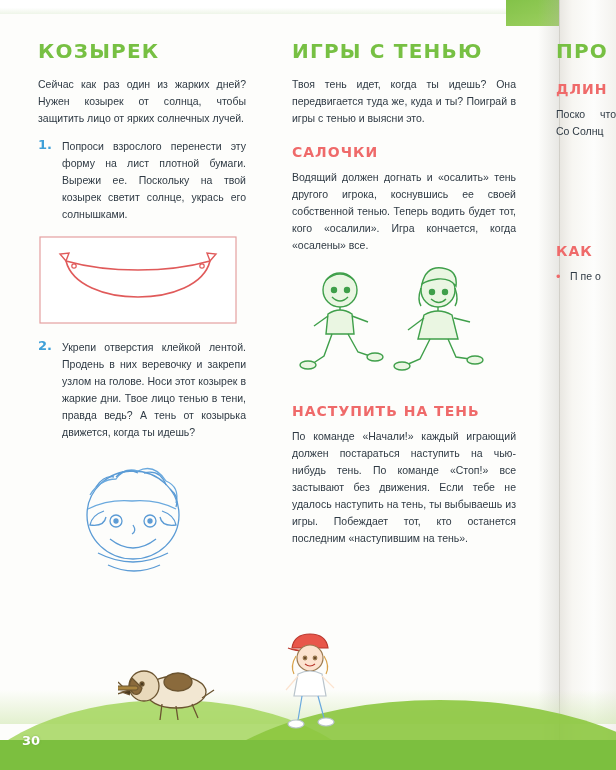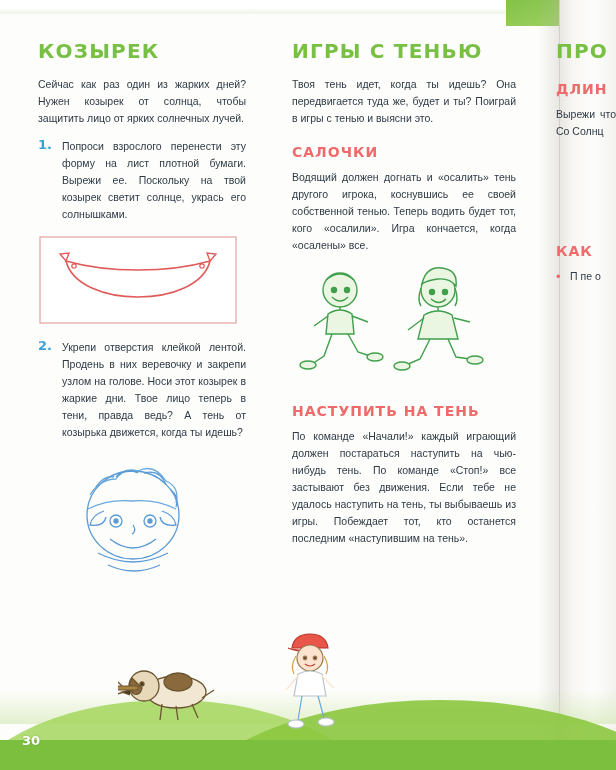--- a/index.html
+++ b/index.html
@@ -242,21 +242,21 @@
         <path d="M28 26 l -6 -7 l 9 -1 z" fill="none" stroke="#e05a5a" stroke-width="1.4"></path>
         <path d="M172 26 l 6 -7 l -9 -1 z" fill="none" stroke="#e05a5a" stroke-width="1.4"></path>
         <circle cx="36" cy="31" r="2.2" fill="none" stroke="#e05a5a" stroke-width="1.2"></circle>
         <circle cx="164" cy="31" r="2.2" fill="none" stroke="#e05a5a" stroke-width="1.2"></circle>
       </svg>
     </div>
 
     <ol class="steps">
       <li>
         <span class="num">2.</span>
-        <span class="txt">Укрепи отверстия клейкой лентой. Продень в них веревочку и закрепи узлом на голове. Носи этот козырек в жаркие дни. Твое лицо теперь в тени, правда ведь? А тень от козырька движется, когда ты идешь?</span>
+        <span class="txt">Укрепи отверстия клейкой лентой. Продень в них веревочку и закрепи узлом на голове. Носи этот козырек в жаркие дни. Твое лицо тенью в тени, правда ведь? А тень от козырька движется, когда ты идешь?</span>
       </li>
     </ol>
 
     <div class="figure">
       <svg class="svg-fig" width="200" height="130" viewBox="0 0 200 130">
         <g stroke="#5b9bd5" stroke-width="1.3" fill="none">
           <ellipse cx="95" cy="62" rx="46" ry="44"></ellipse>
           <path d="M52 42 q 10 -16 26 -16 q 8 -12 22 -8 q 16 -8 28 10 q 14 6 10 22" stroke="#6aa9de"></path>
           <path d="M58 34 q 8 -12 18 -10 M78 24 q 10 -10 22 -4 M106 20 q 16 -4 22 12 M132 36 q 10 8 6 18"></path>
           <path d="M50 56 q 20 -10 44 -8 q 24 -2 44 8" stroke="#6aa9de"></path>
@@ -271,21 +271,21 @@
           <path d="M66 58 q -12 4 -14 14 q 14 2 16 -8"></path>
           <path d="M124 58 q 12 4 14 14 q -14 2 -16 -8"></path>
         </g>
       </svg>
     </div>
   </div>
 
   <div class="col col-mid">
     <h1 class="head">ИГРЫ С ТЕНЬЮ</h1>
 
-    <p class="body">Твоя тень идет, когда ты идешь? Она передвигается туда же, будет и ты? Поиграй в игры с тенью и выясни это.</p>
+    <p class="body">Твоя тень идет, когда ты идешь? Она передвигается туда же, куда и ты? Поиграй в игры с тенью и выясни это.</p>
 
     <h2 class="sub">САЛОЧКИ</h2>
     <p class="body">Водящий должен догнать и «осалить» тень другого игрока, коснувшись ее своей собственной тенью. Теперь водить будет тот, кого «осалили». Игра кончается, когда «осалены» все.</p>
 
     <div class="figure">
       <svg class="svg-fig" width="220" height="120" viewBox="0 0 220 120">
         <g stroke="#3f9f4a" stroke-width="1.4" fill="none">
 
           <circle cx="48" cy="24" r="17" fill="#eaf6e2"></circle>
           <path d="M34 14 q 14 -12 28 0"></path>
@@ -322,21 +322,21 @@
     <h2 class="sub">НАСТУПИТЬ НА ТЕНЬ</h2>
     <p class="body">По команде «Начали!» каждый играющий должен постараться наступить на чью-нибудь тень. По команде «Стоп!» все застывают без движения. Если тебе не удалось наступить на тень, ты выбываешь из игры. Побеждает тот, кто останется последним «наступившим на тень».</p>
   </div>
 
   <div class="right-page-edge"></div>
   <div class="spine-shadow"></div>
 
   <div class="clip-right">
     <h1 class="head">ПРО</h1>
     <h2 class="sub">ДЛИН</h2>
-    <p class="body">Вырежи что Со Солнц</p>
+    <p class="body">Поско что Со Солнц</p>
     <h2 class="sub" style="margin-top:102px;">КАК</h2>
     <ul class="bullets">
       <li>П пе о</li>
     </ul>
   </div>
 
   <div class="grass">
     <div class="pale"></div>
     <div class="hill-a"></div>
     <div class="hill-b"></div>

